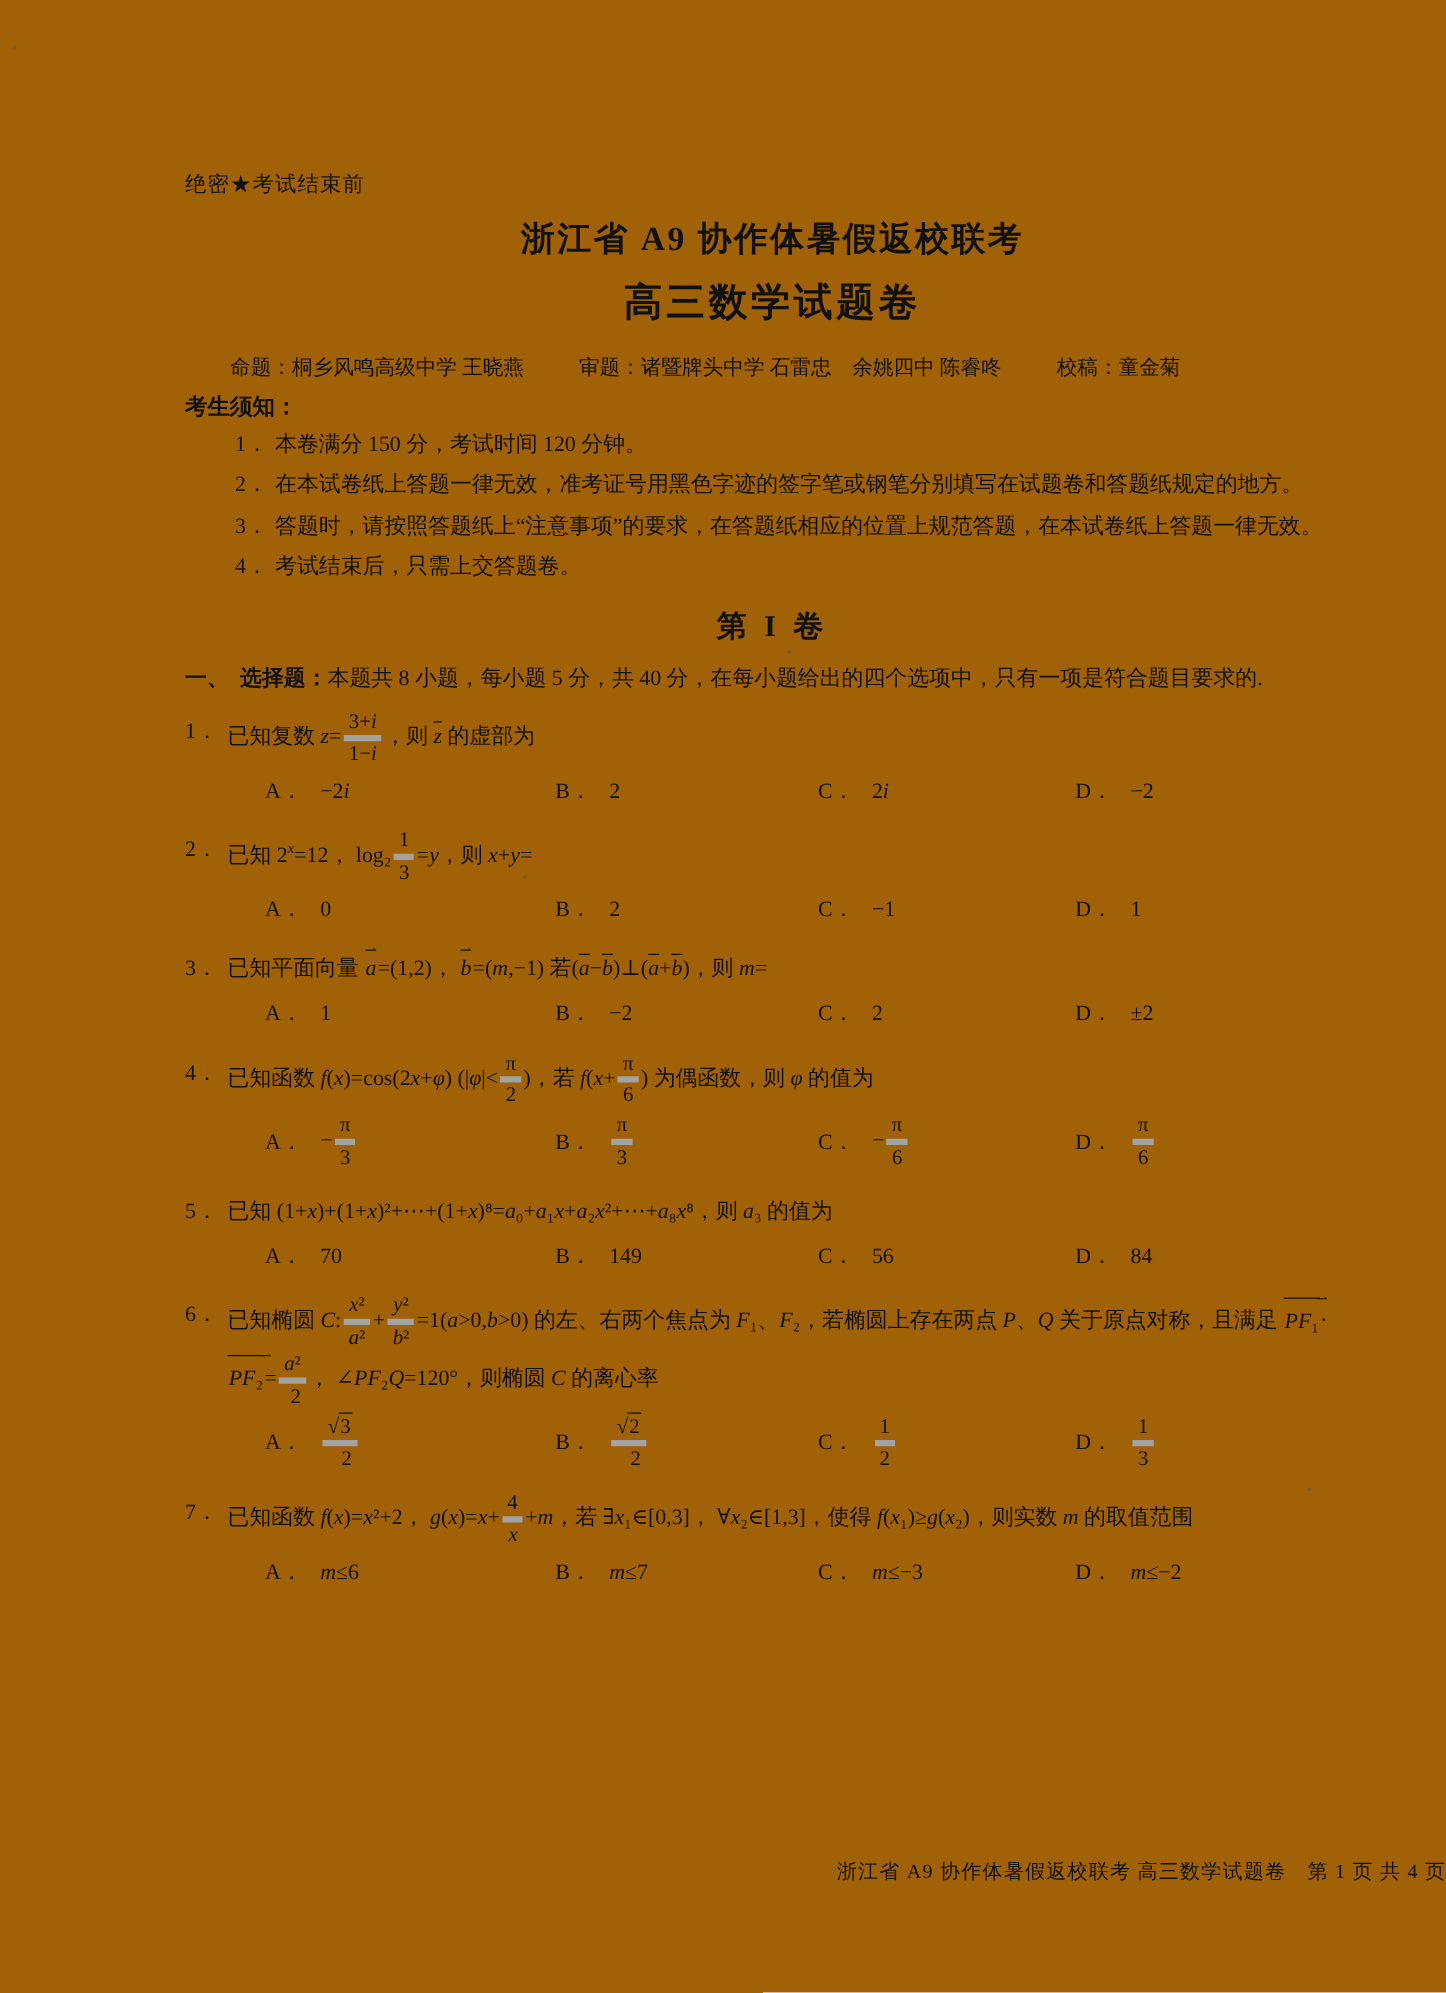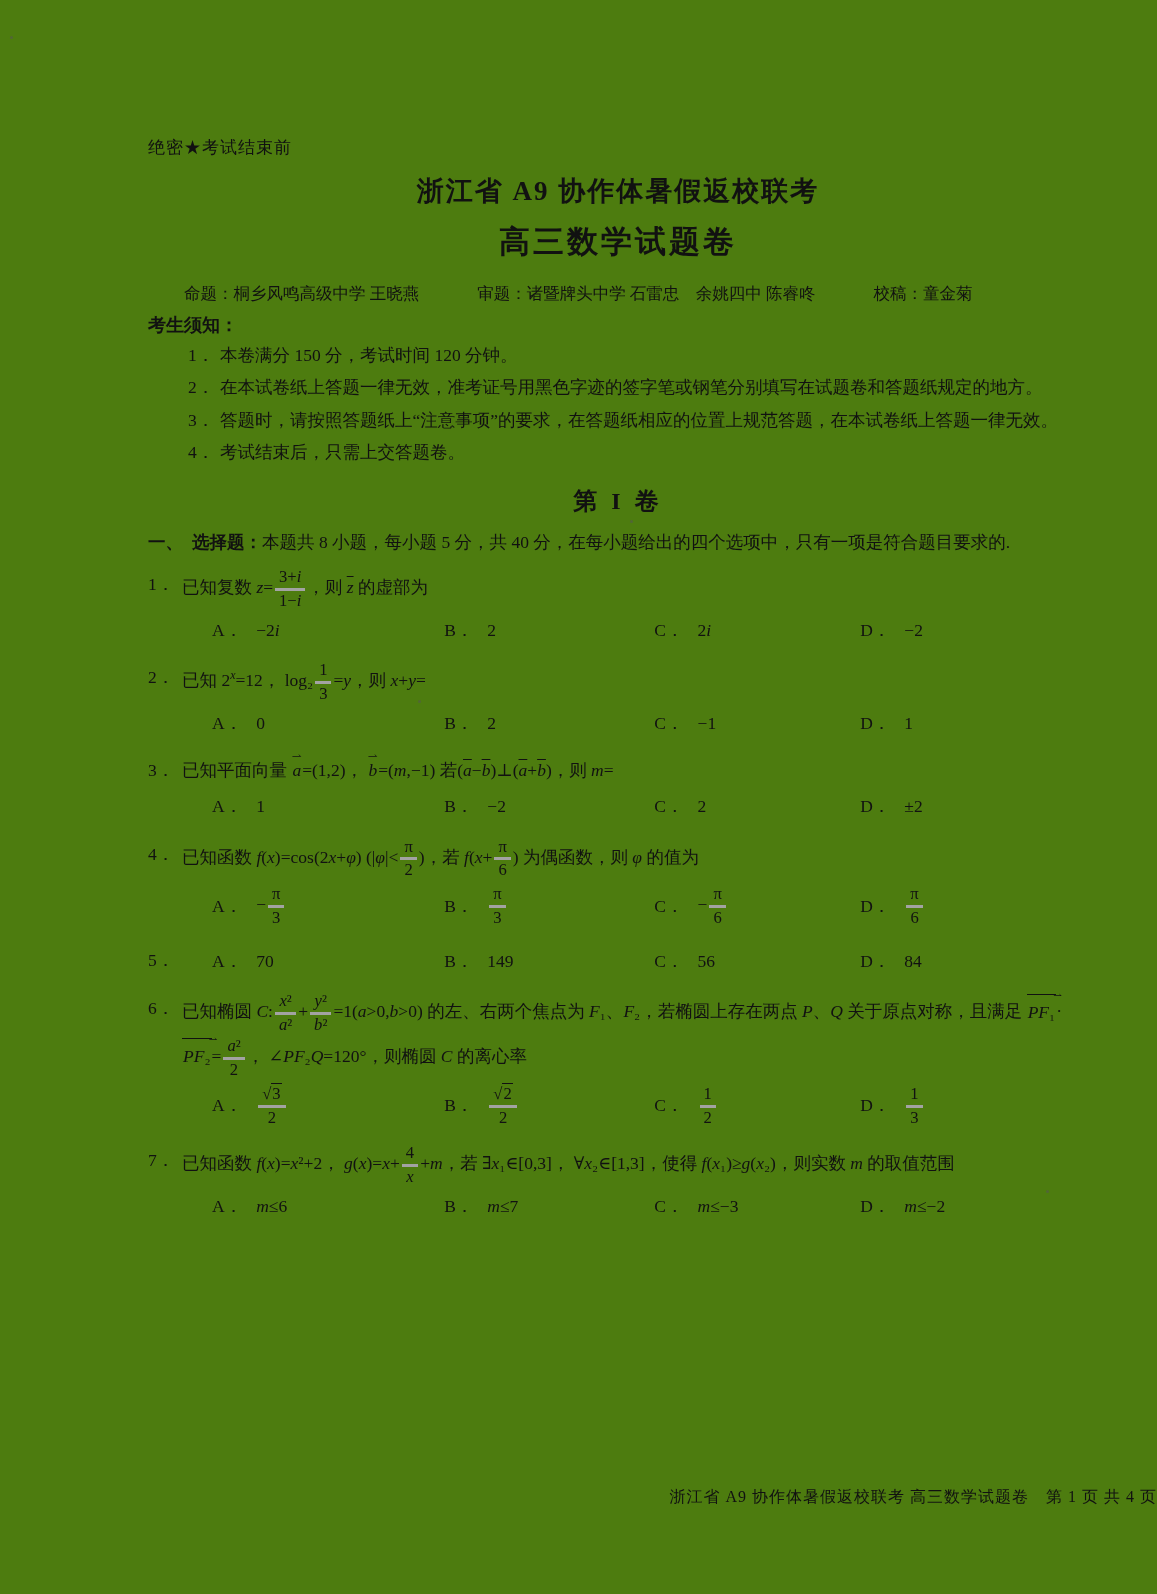--- a/index.html
+++ b/index.html
@@ -6,21 +6,21 @@
   html, body { background: #ffffff; }
   body {
     font-family: "Liberation Serif", "DejaVu Serif", serif;
     color: #111;
   }
   .page {
     position: relative;
     width: 1157px;
     height: 1594px;
     margin: 0 auto;
-    background: #4d7c0f;
+    background: #a16207;
     overflow: hidden;
   }
   .content {
     position: absolute;
     left: 148px;
     top: 136px;
     width: 940px;
   }
   .security { font-size: 17px; margin-bottom: 12px; letter-spacing: 1px; }
   .title {
@@ -32,21 +32,21 @@
   }
   .subtitle {
     text-align: center;
     font-size: 31px;
     font-weight: 700;
     margin: 2px 0 20px;
     letter-spacing: 3px;
   }
   .credits {
     display: flex;
-    gap: 58px;
+    gap: 44px;
     padding-left: 36px;
     font-size: 16.5px;
     margin-bottom: 8px;
     white-space: nowrap;
   }
   .notice-heading { font-size: 18px; font-weight: 700; margin: 4px 0 2px; }
   .nitem { display: flex; padding-left: 40px; line-height: 1.85; font-size: 17.5px; }
   .nnum { width: 32px; flex: none; }
   .ntext { flex: 1; }
   .section-title {
@@ -79,21 +79,21 @@
   i { font-family: "Liberation Serif", "DejaVu Serif", serif; }
   sup { font-size: 0.68em; }
   .frac {
     display: inline-block;
     text-align: center;
     vertical-align: middle;
     margin: 0 2px;
     font-size: 0.95em;
   }
   .frac .fn, .frac .fd { display: block; padding: 0 4px; line-height: 1.25; }
-  .frac .fd { border-top: 3px solid #a3a3a3; }
+  .frac .fd { border-top: 5px solid #a3a3a3; text-align: right; }
   .ol { text-decoration: overline; }
   .vec { position: relative; display: inline-block; font-style: italic; margin: 0 1px; }
   .vec::after {
     content: "⇀";
     position: absolute;
     left: 50%;
     top: -0.72em;
     transform: translateX(-50%);
     font-size: 0.68em;
     font-style: normal;
@@ -265,20 +265,21 @@
               <span class="optlabel">D．</span>
               <span class="opttext"><span class="frac"><span class="fn">π</span><span class="fd">6</span></span></span>
             </div>
         </div>
       </div>
     </div>
 
     <div class="question">
       <span class="qnum">5．</span>
       <div class="qbody">
+        <div class="qstem">已知 (1+<i>x</i>)+(1+<i>x</i>)²+⋯+(1+<i>x</i>)⁸=<i>a</i>₀+<i>a</i>₁<i>x</i>+<i>a</i>₂<i>x</i>²+⋯+<i>a</i>₈<i>x</i>⁸，则 <i>a</i>₃ 的值为</div>
         <div class="options">
           <div class="opt">
               <span class="optlabel">A．</span>
               <span class="opttext">70</span>
             </div>
           <div class="opt">
               <span class="optlabel">B．</span>
               <span class="opttext">149</span>
             </div>
           <div class="opt">

